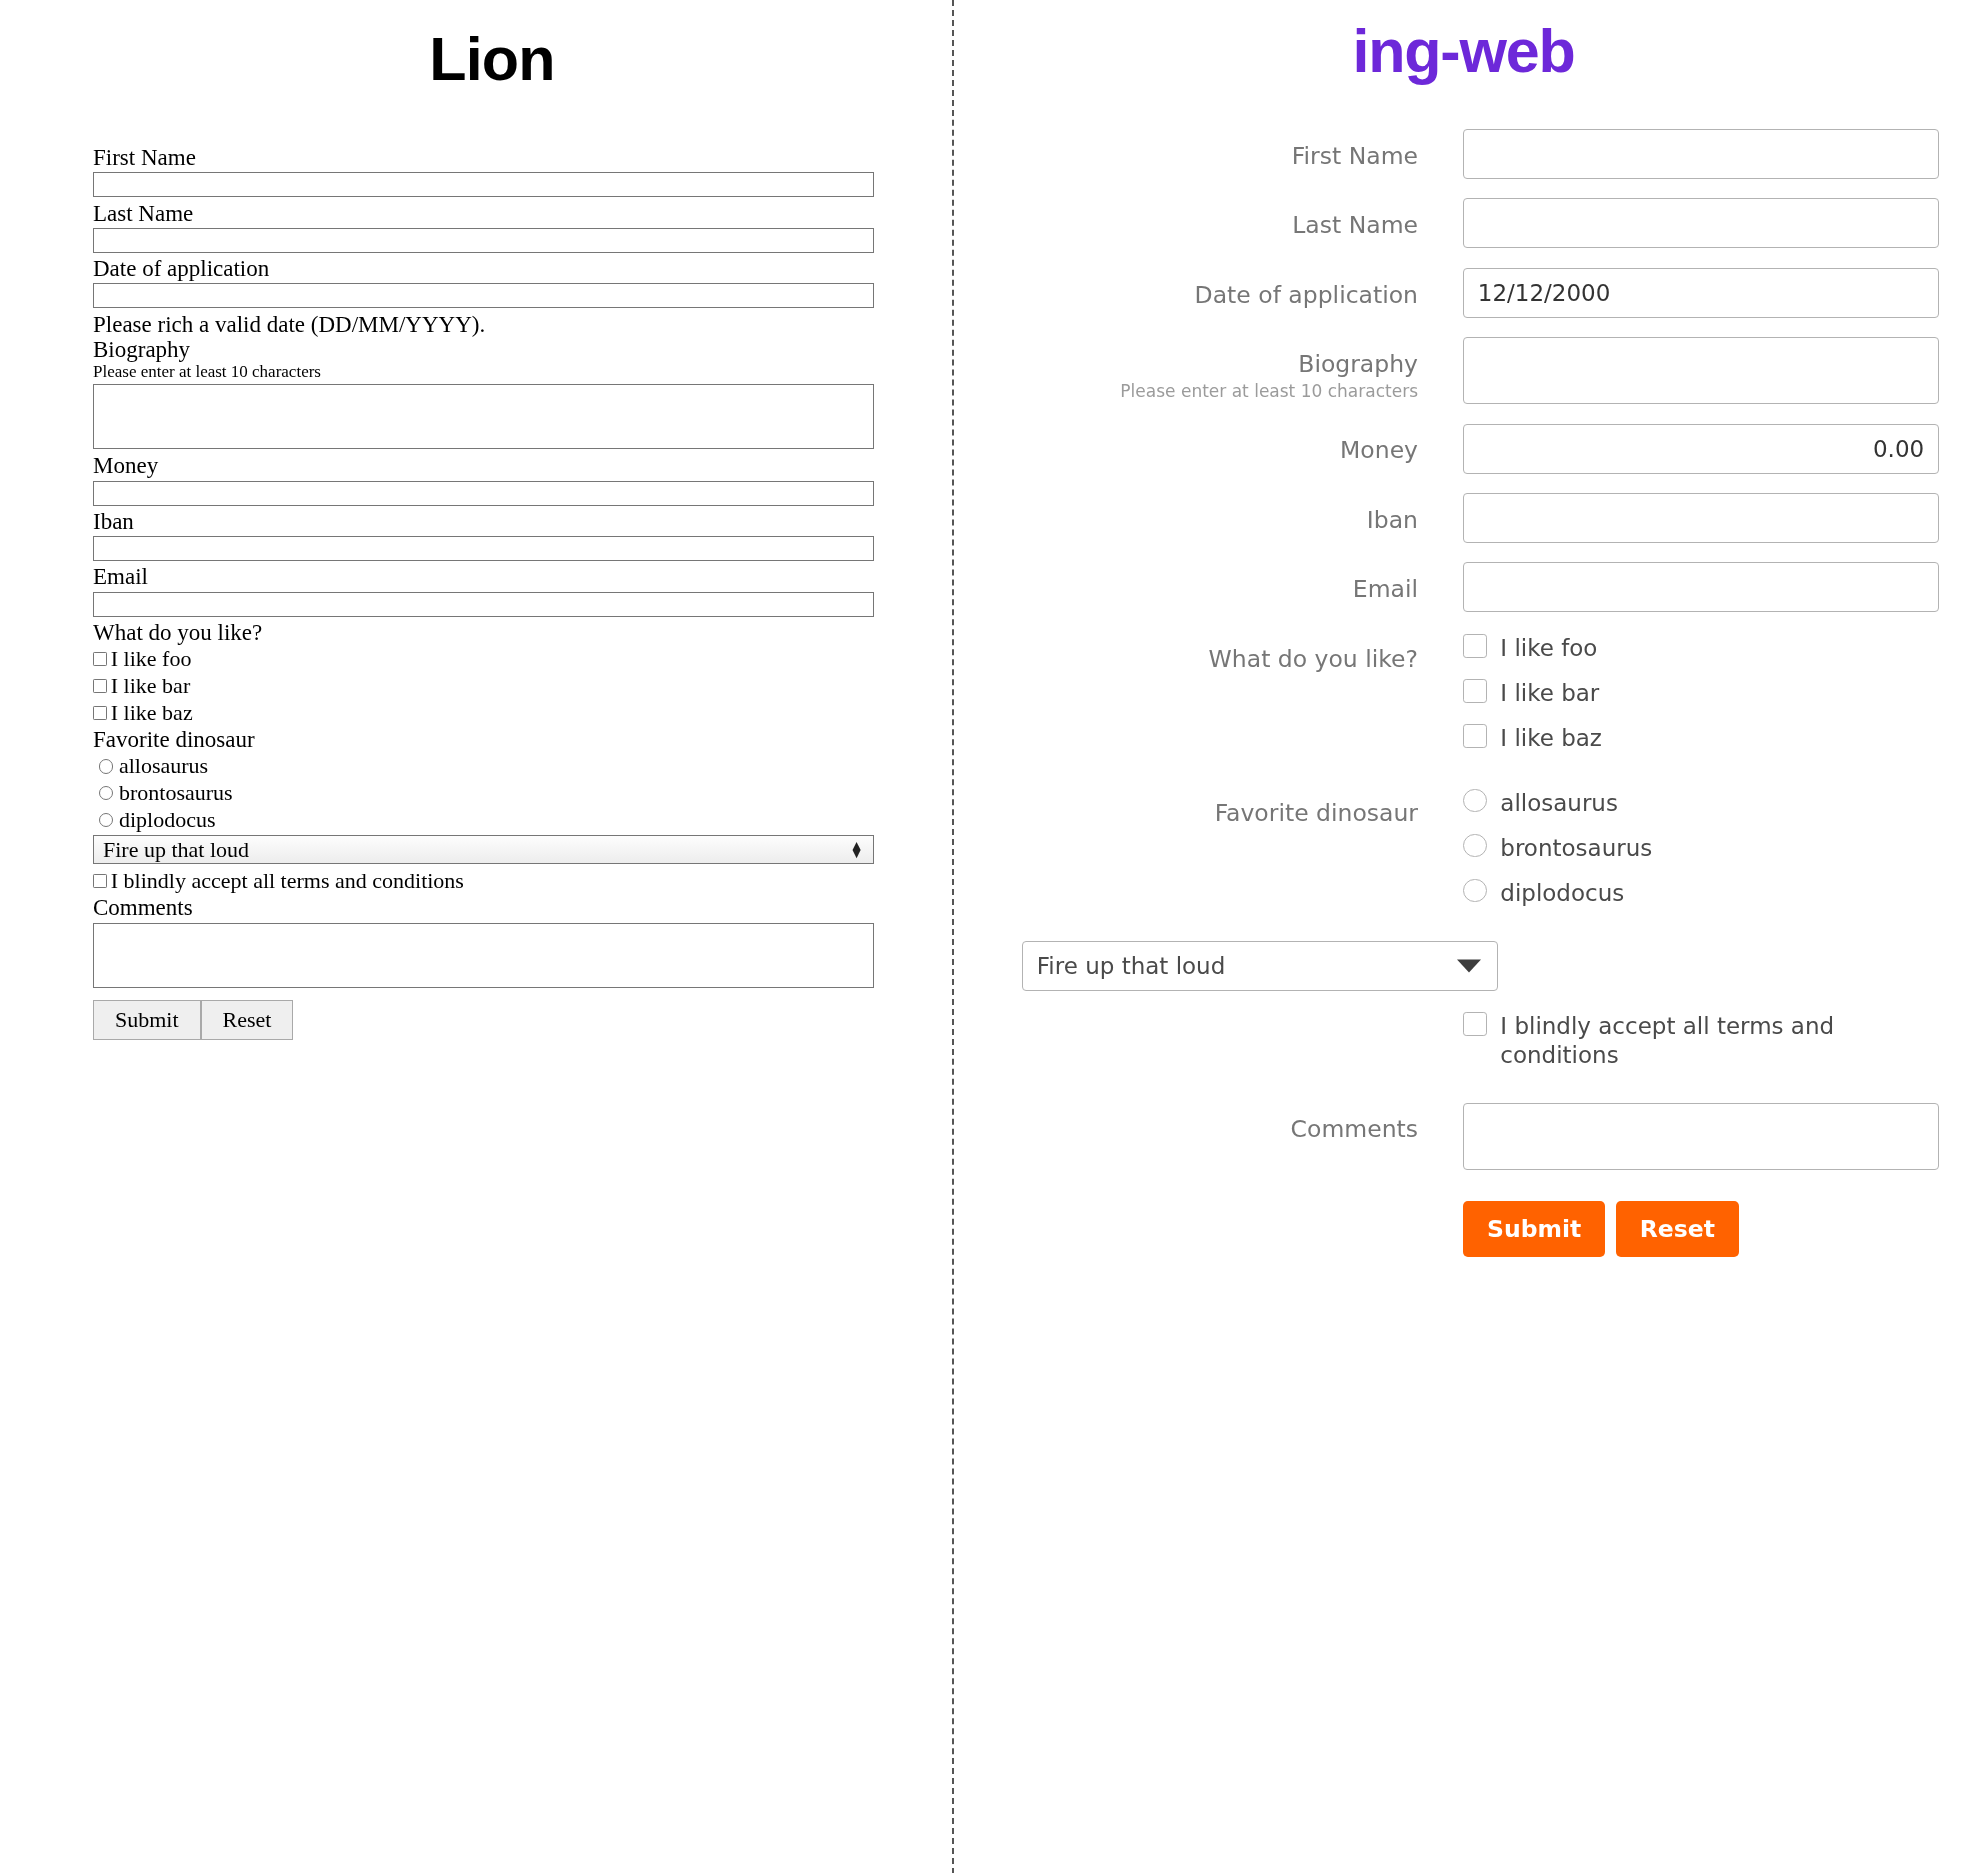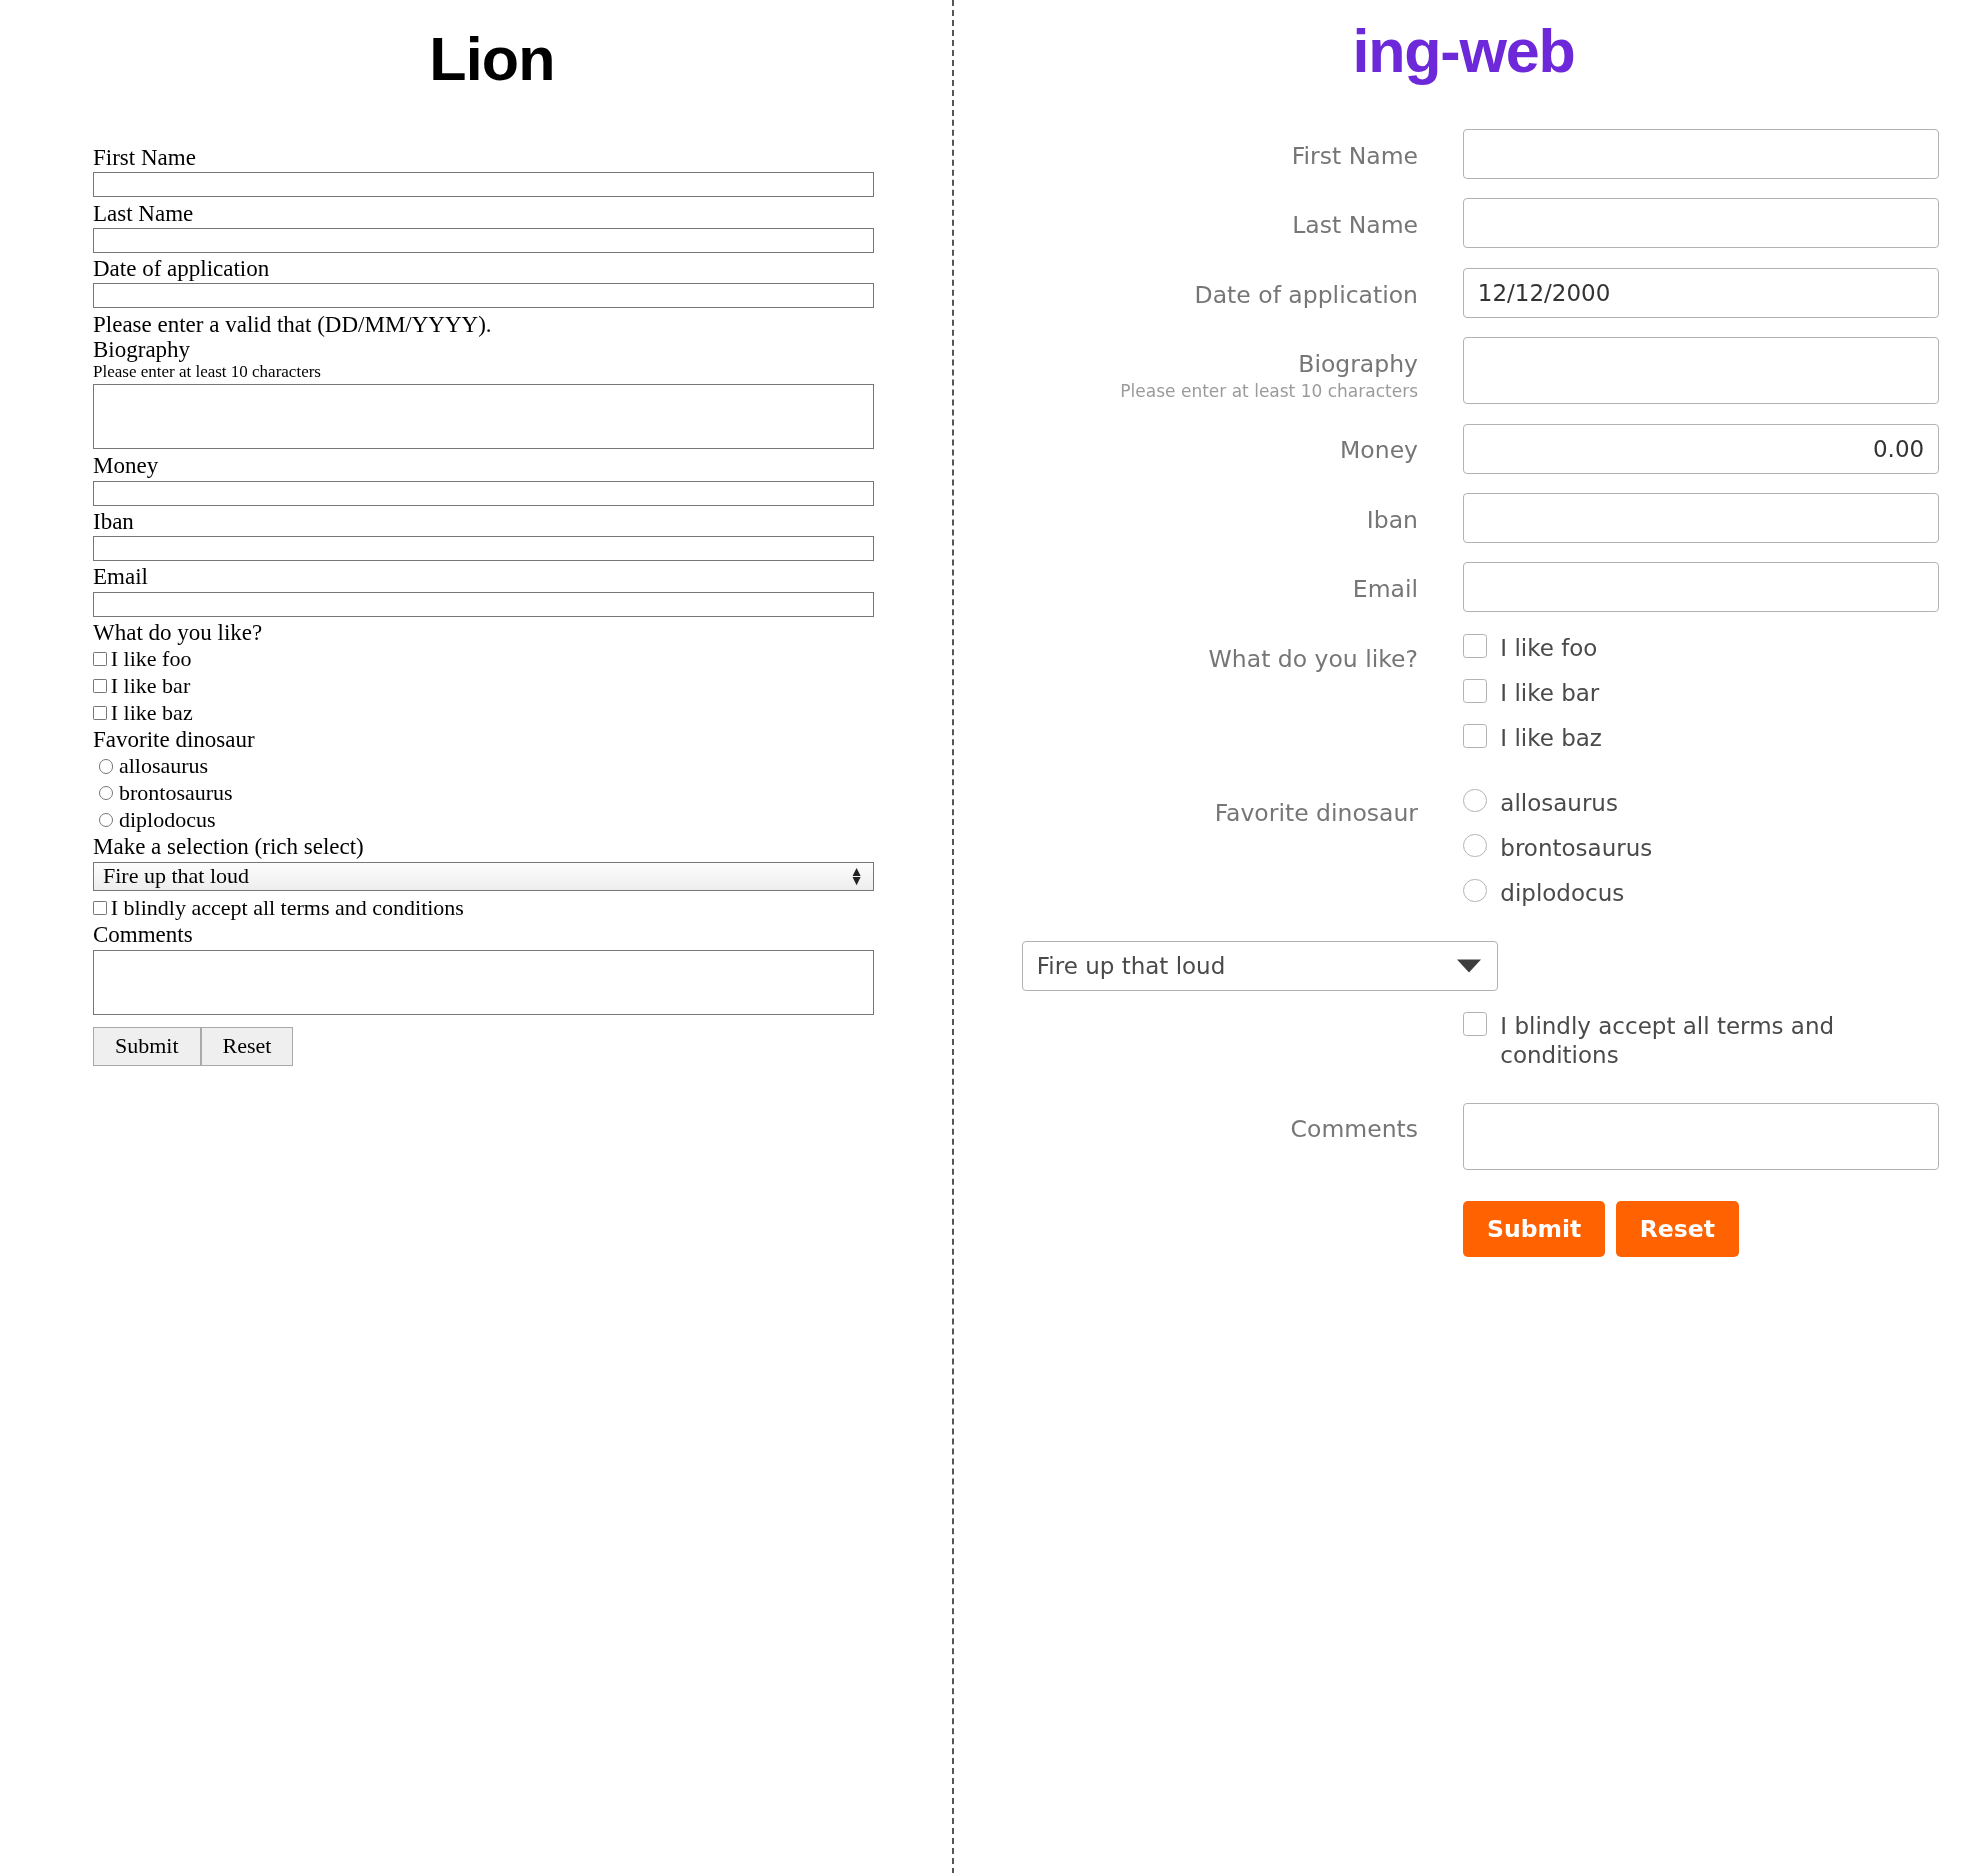--- a/index.html
+++ b/index.html
@@ -307,21 +307,21 @@
     <div class="left-form">
 
       <div class="l-label">First Name</div>
       <div class="l-input"></div>
 
       <div class="l-label">Last Name</div>
       <div class="l-input"></div>
 
       <div class="l-label">Date of application</div>
       <div class="l-input"></div>
-      <div class="l-label">Please enter a valid that (DD/MM/YYYY).</div>
+      <div class="l-label">Please rich a valid date (DD/MM/YYYY).</div>
 
       <div class="l-label">Biography</div>
       <div class="l-hint">Please enter at least 10 characters</div>
       <div class="l-textarea"></div>
 
       <div class="l-label">Money</div>
       <div class="l-input"></div>
 
       <div class="l-label">Iban</div>
       <div class="l-input"></div>
@@ -352,21 +352,20 @@
       </div>
       <div class="l-check-row">
         <span class="l-radio" style="margin-left:5.7px;"></span>
         <span class="l-opt-text">brontosaurus</span>
       </div>
       <div class="l-check-row">
         <span class="l-radio" style="margin-left:5.7px;"></span>
         <span class="l-opt-text">diplodocus</span>
       </div>
 
-      <div class="l-label">Make a selection (rich select)</div>
       <div class="l-select">
         <span>Fire up that loud</span>
         <span class="arrows">
           <span>▲</span>
             <span>▼</span>
         </span>
       </div>
 
       <div class="l-check-row">
         <span class="l-checkbox"></span>

